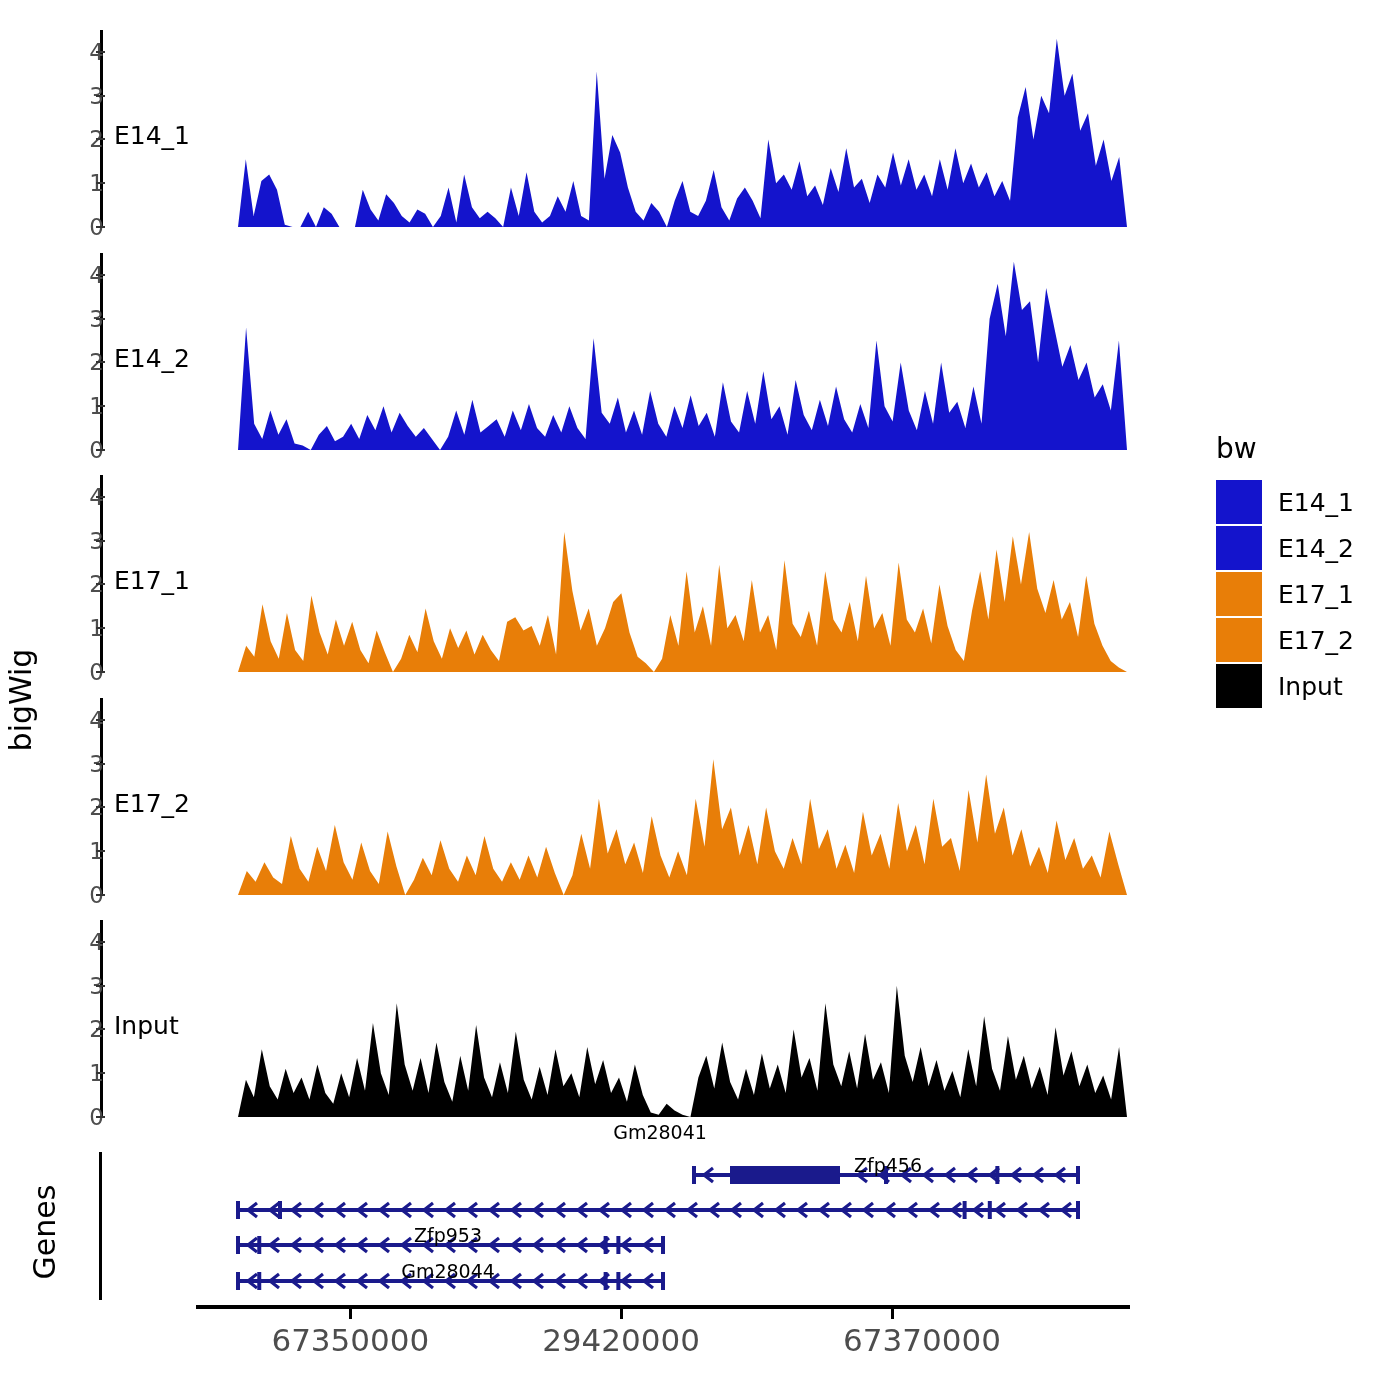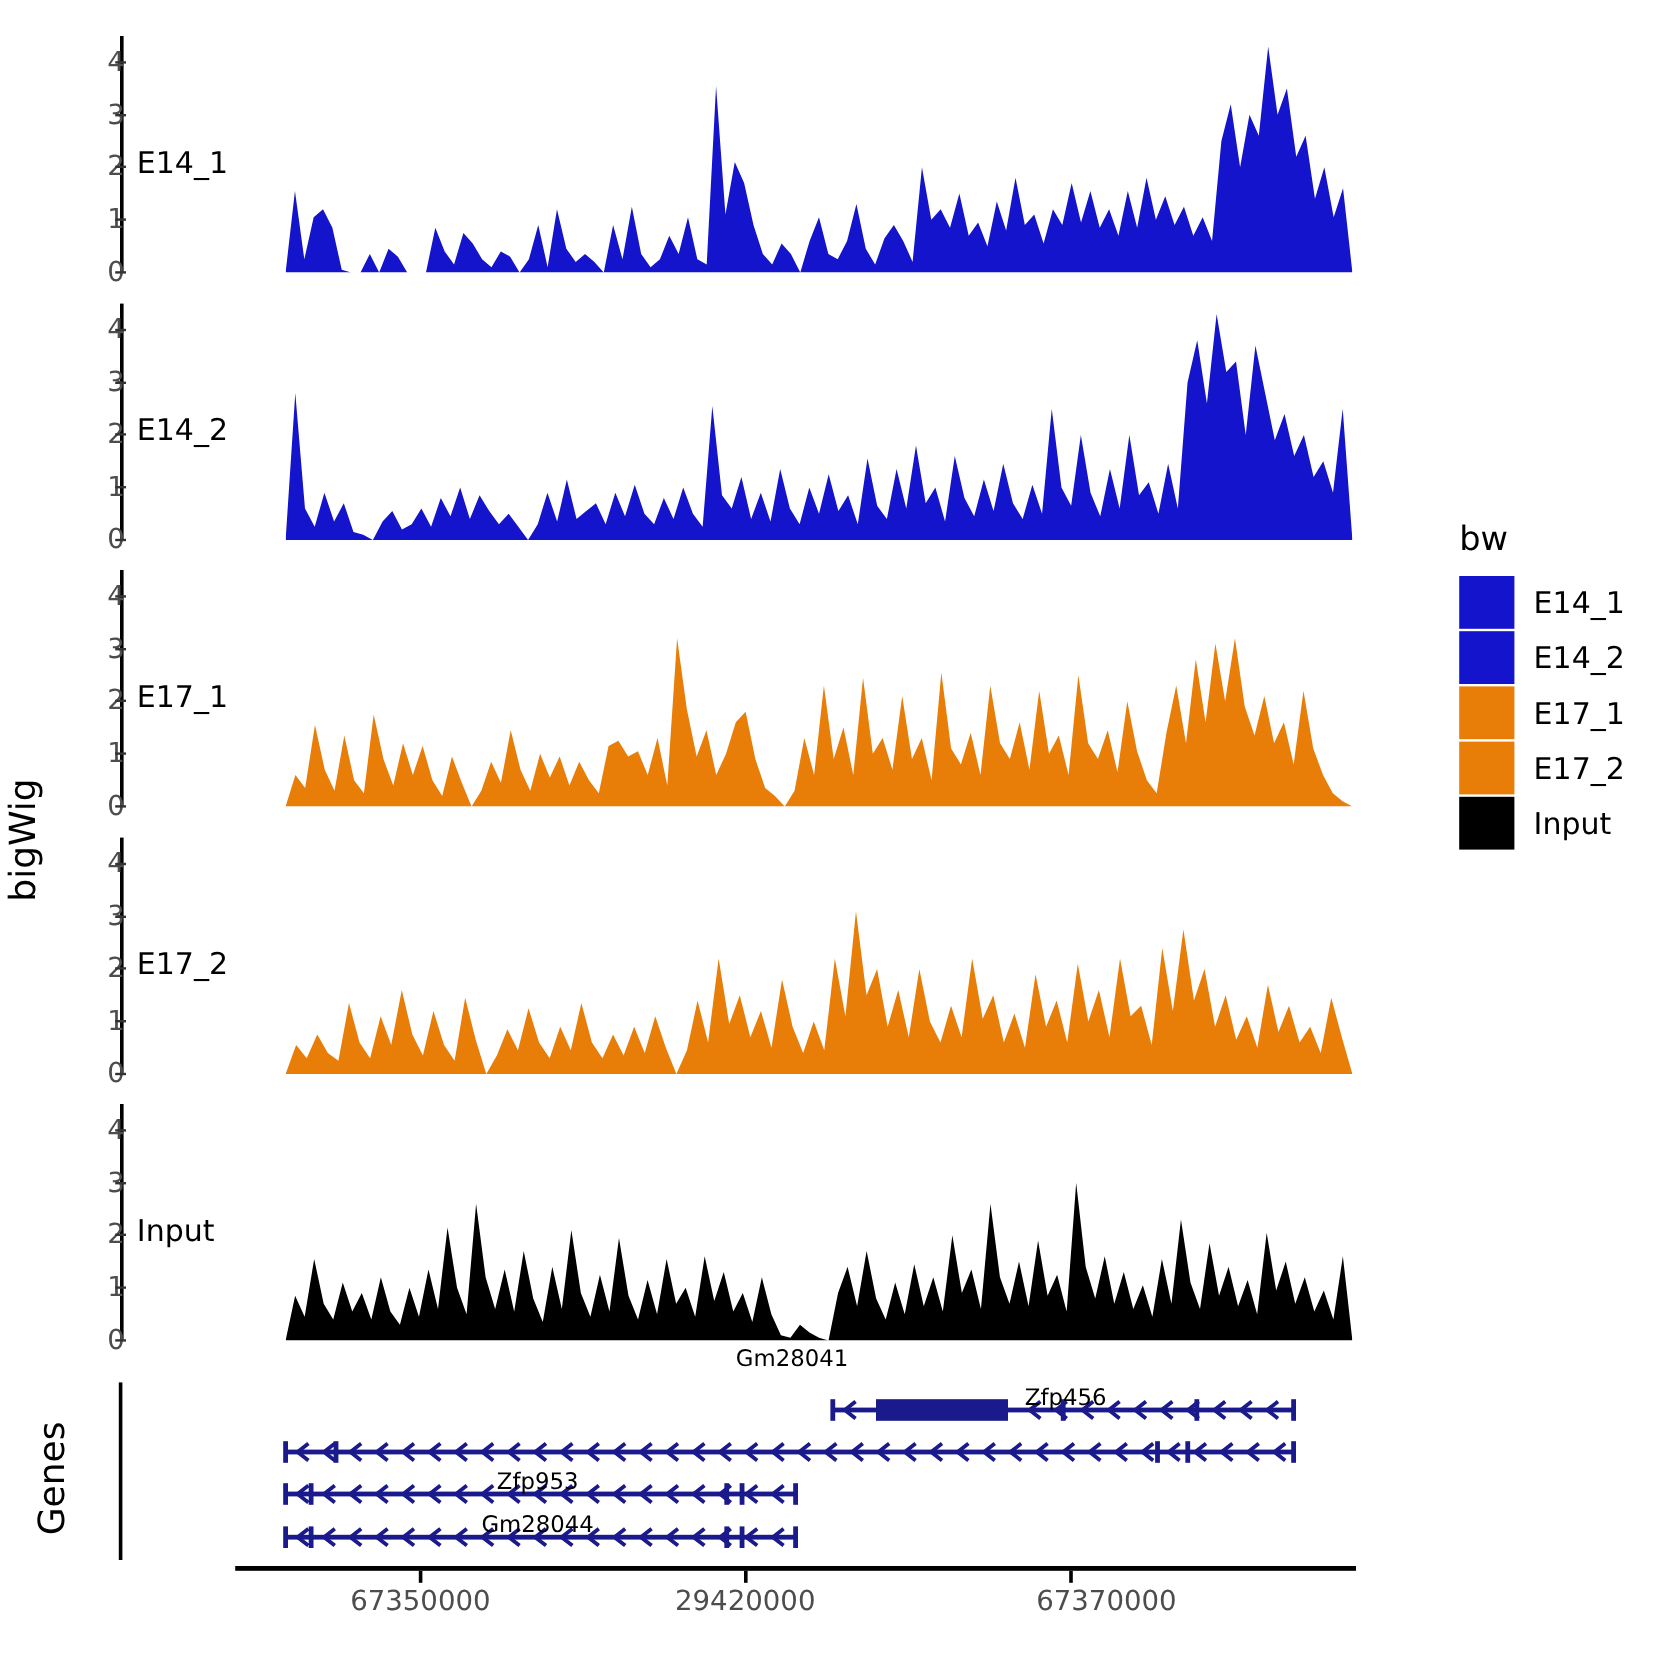--- a/index.html
+++ b/index.html
@@ -12,21 +12,21 @@
   #xlab{position:absolute;left:663px;top:1360px;transform:translate(-50%,-50%);white-space:nowrap;color:#000;font-size:30px;}
   .axisline{position:absolute;width:3px;background:#000;left:100px;}
   .ticklabel{position:absolute;color:#4d4d4d;font-size:23px;text-align:right;width:40px;right:0;transform:translateY(-50%);}
   .tickmark{position:absolute;left:0;width:9px;height:2px;background:#333;transform:translateY(-50%);}
   .yaxiswrap{position:absolute;left:48px;width:56px;}
 
   .tracklabel{position:absolute;color:#000;font-size:25px;white-space:nowrap;}
 
   .xaxisline{position:absolute;left:196px;top:1305px;width:934px;height:4px;background:#000;}
   .xtick{position:absolute;top:1309px;width:3px;height:10px;background:#000;}
-  .xticklabel{position:absolute;top:1322px;color:#4d4d4d;font-size:23px;transform:translateX(-50%);white-space:nowrap;}
+  .xticklabel{position:absolute;top:1322px;color:#4d4d4d;font-size:31px;transform:translateX(-50%);white-space:nowrap;}
 
   .genesaxis{position:absolute;left:99px;top:1152px;width:3px;height:148px;background:#000;}
 
   .legend{position:absolute;left:1216px;top:432px;}
   .legend-title{color:#000;font-size:28px;margin-bottom:14px;}
   .legend-row{display:flex;align-items:center;height:46px;}
   .legend-key{width:46px;height:44px;flex:0 0 46px;}
   .legend-label{margin-left:16px;color:#000;font-size:25px;white-space:nowrap;}
   .genename{position:absolute;color:#000;font-size:19px;transform:translate(-50%,-50%);white-space:nowrap;z-index:5;}
   svg{display:block;}

